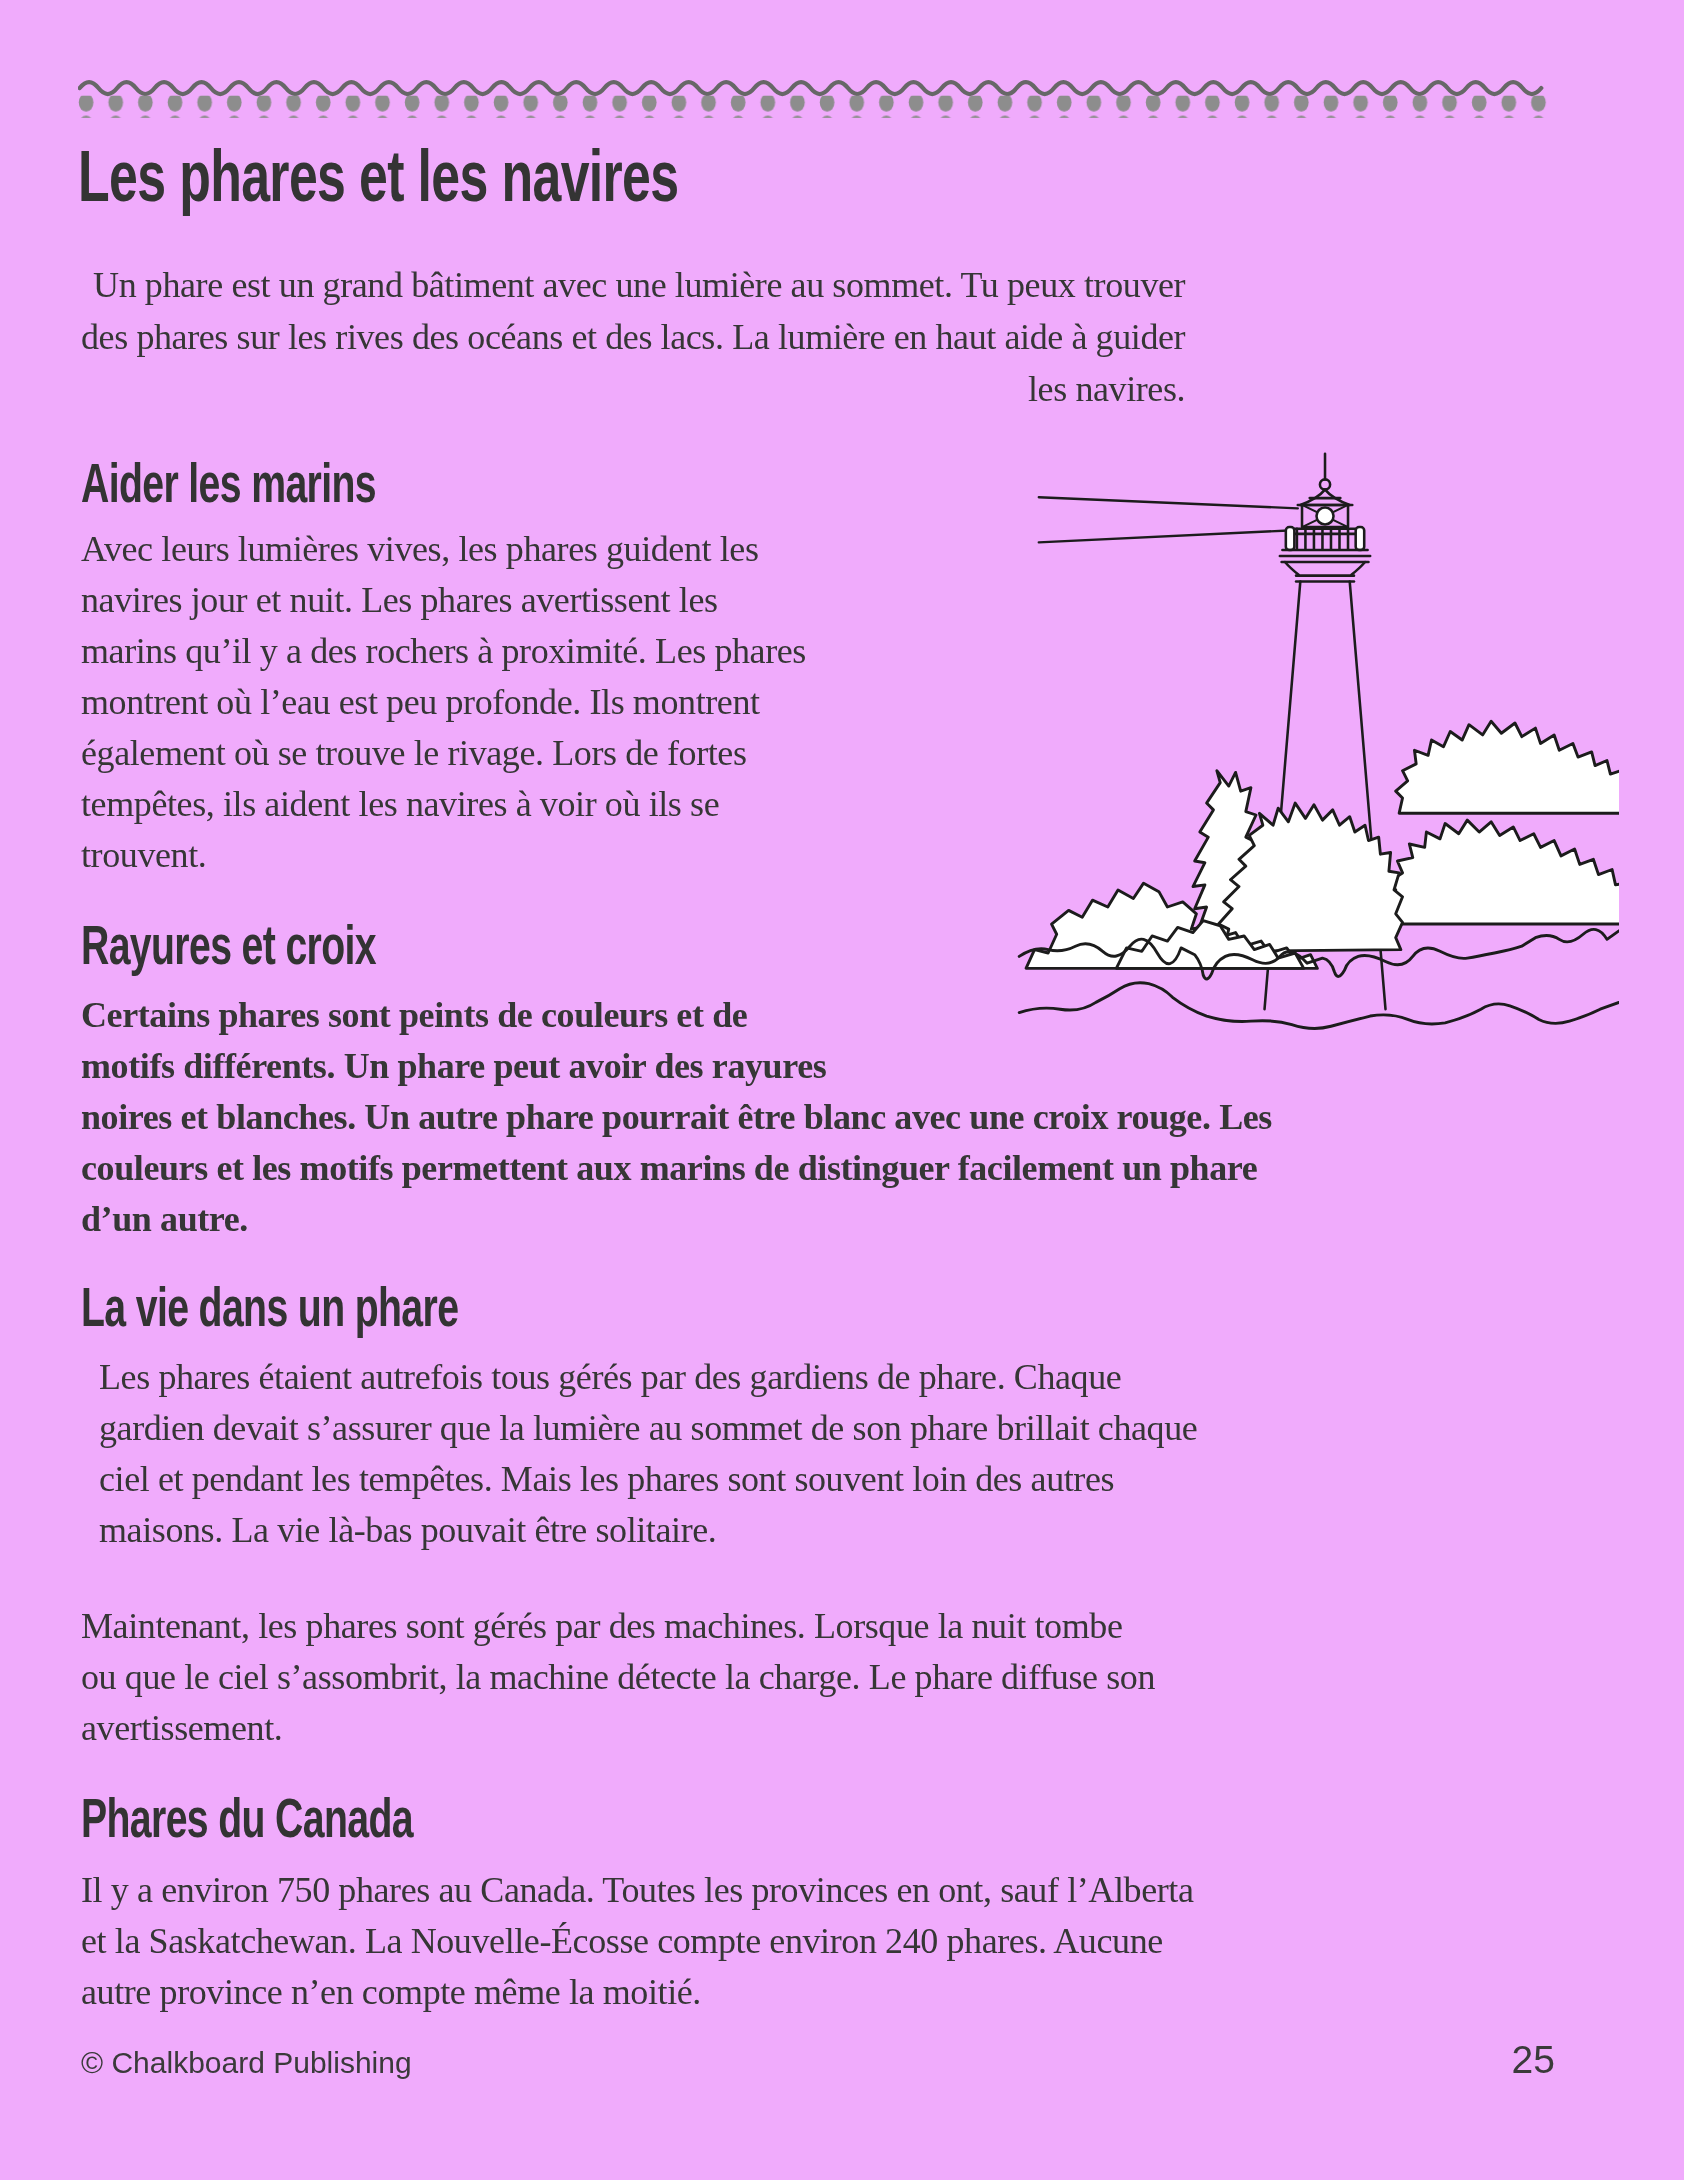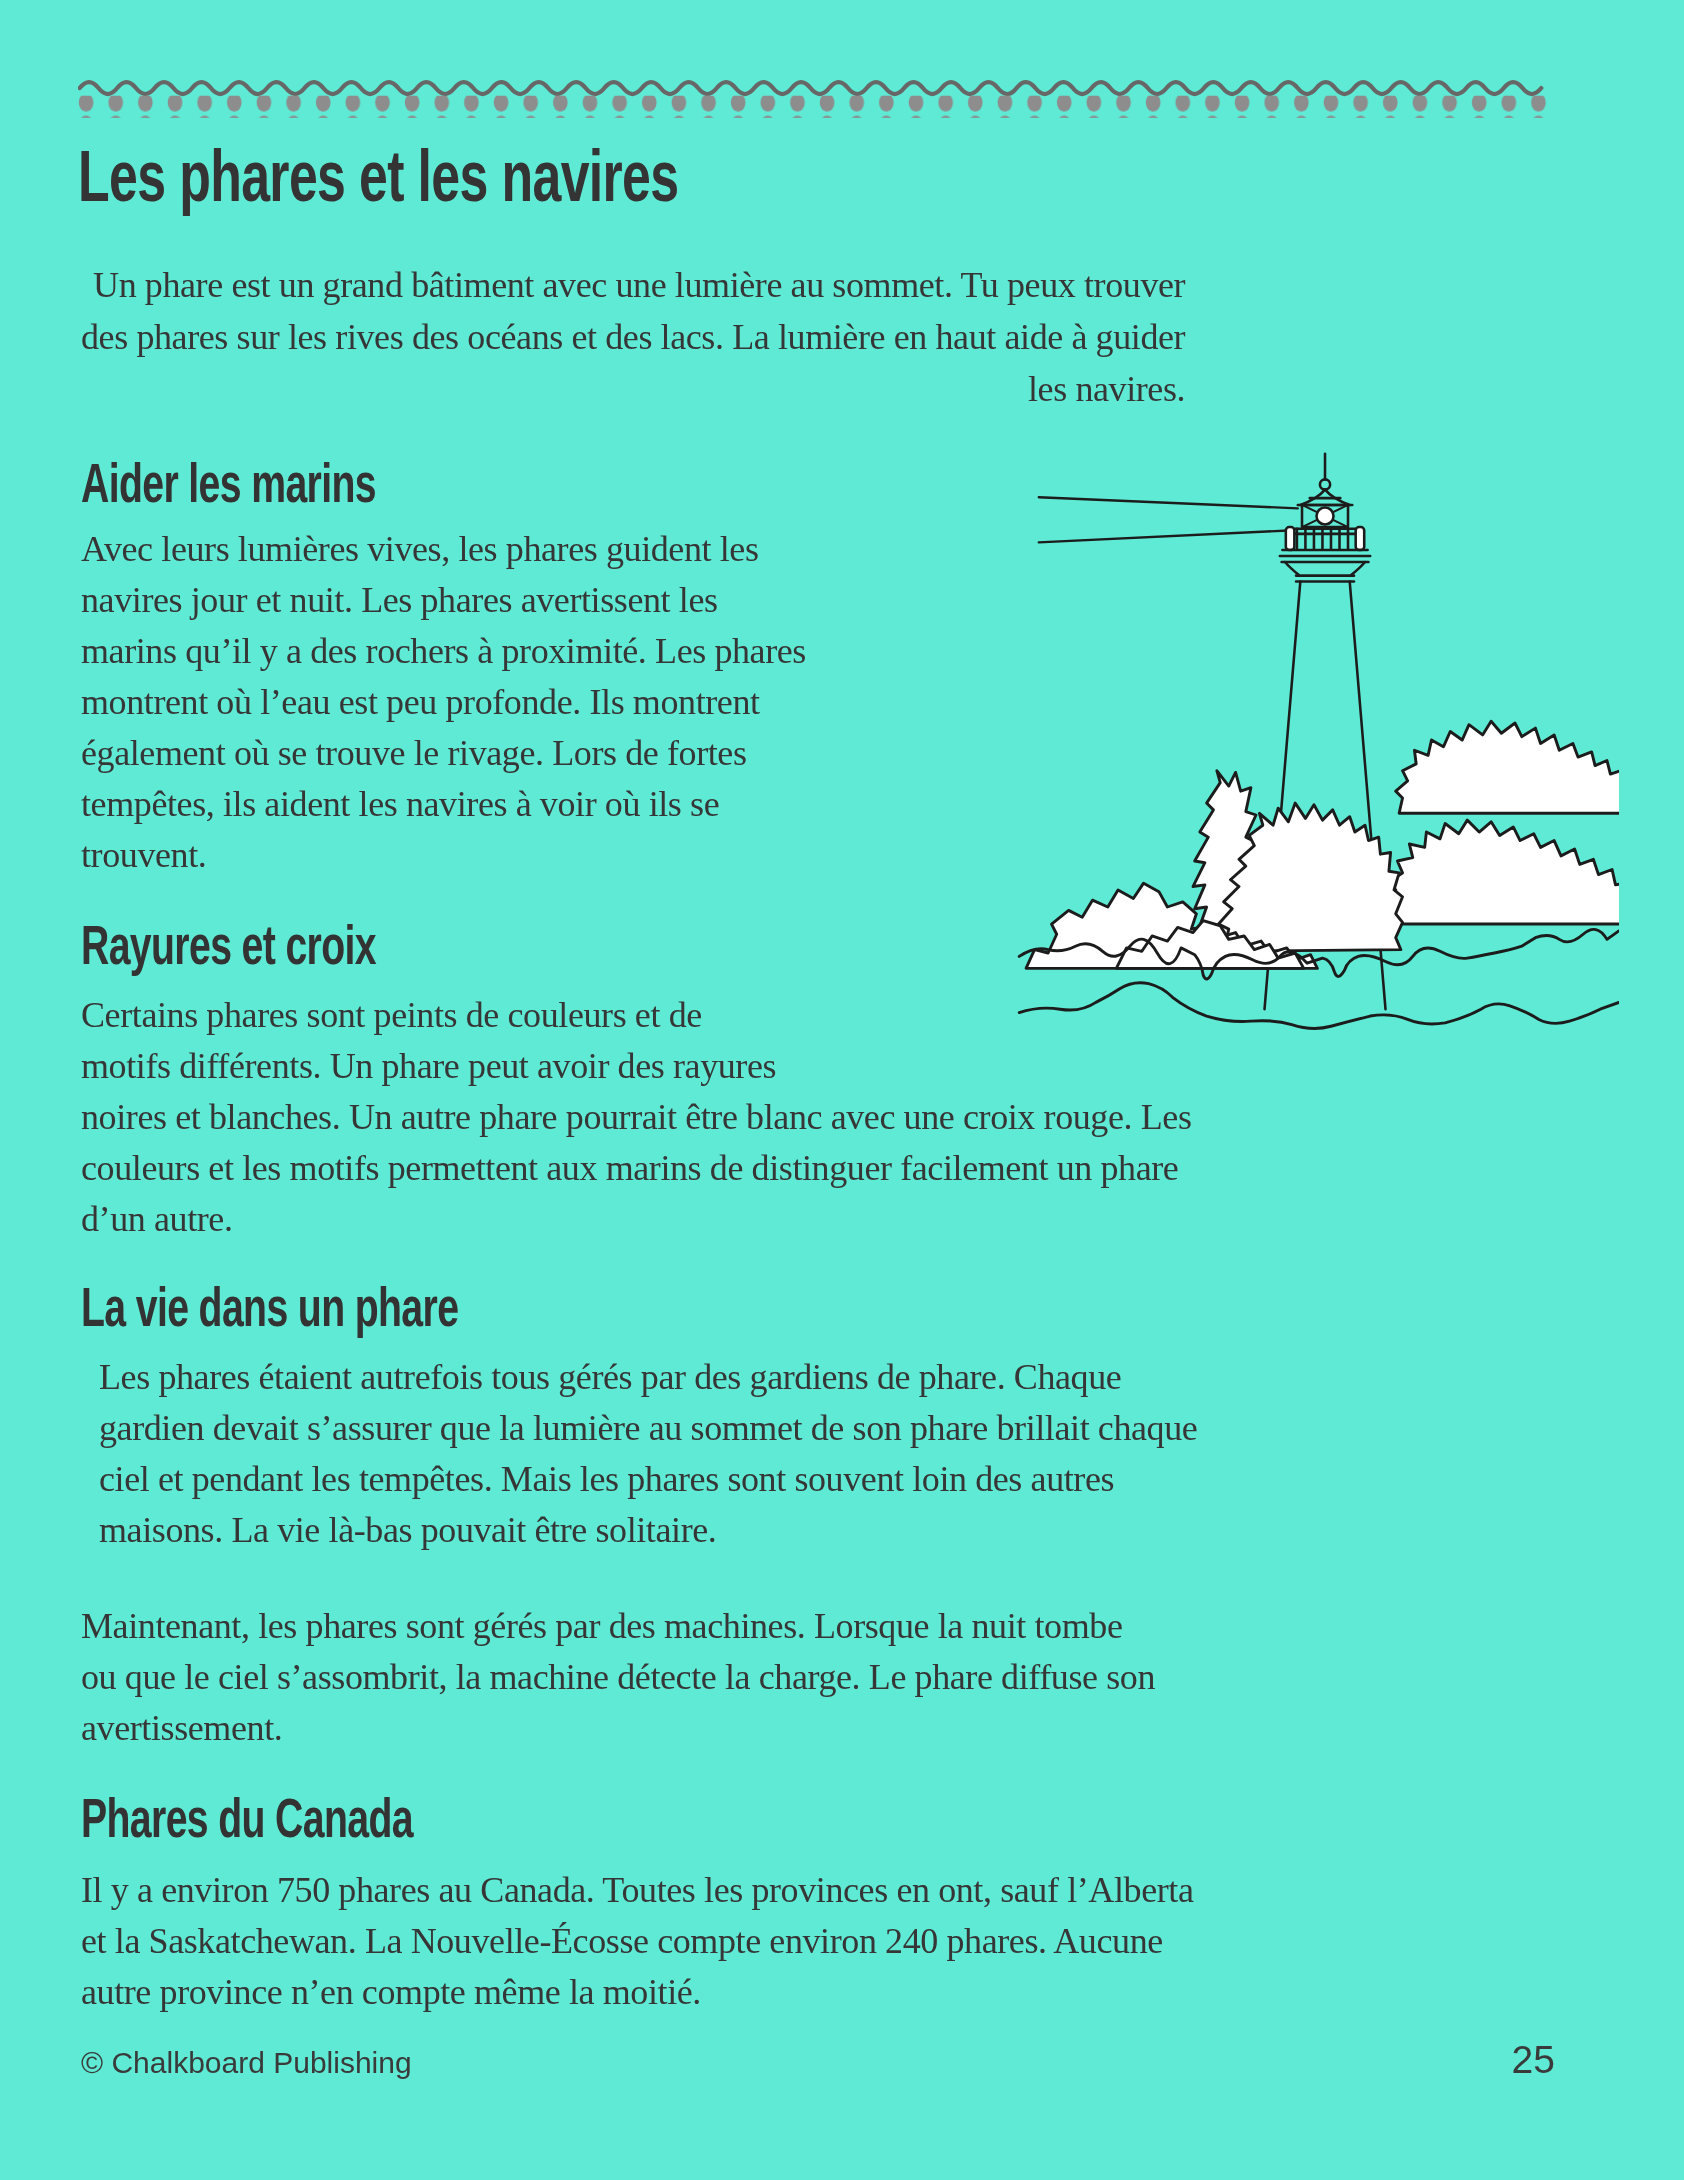--- a/index.html
+++ b/index.html
@@ -1,17 +1,17 @@
 <!DOCTYPE html>
 <html style="font-size:13.6px"><head>
 <meta charset="utf-8">
 <style>
   html,body{margin:0;padding:0;background:#e8e8e8;}
   #page{
-    position:relative;width:1685px;height:2181px;background:#5eead4;
+    position:relative;width:1685px;height:2181px;background:#f0abfc;
     overflow:hidden;font-family:"Liberation Serif", serif;color:#383838;
   }
   .abs{position:absolute;}
   .title{
     font-family:"Liberation Sans", sans-serif;font-weight:700;
     font-size:72px;line-height:1;letter-spacing:-0.9px;color:#343434;
     transform:scaleX(0.72);transform-origin:left top;white-space:nowrap;
   }
   .heading{
     font-family:"Liberation Sans", sans-serif;font-weight:700;
@@ -115,21 +115,21 @@
     <div class="line">Avec leurs lumières vives, les phares guident les</div>
     <div class="line">navires jour et nuit. Les phares avertissent les</div>
     <div class="line">marins qu’il y a des rochers à proximité. Les phares</div>
     <div class="line">montrent où l’eau est peu profonde. Ils montrent</div>
     <div class="line">également où se trouve le rivage. Lors de fortes</div>
     <div class="line">tempêtes, ils aident les navires à voir où ils se</div>
     <div class="line">trouvent.</div>
   </div>
 
   <div class="abs heading" style="left:81px;top:917px;">Rayures et croix</div>
-  <div class="abs para" style="left:81px;top:990px;">
+  <div class="abs para" style="left:81px;top:990px;font-weight:bold;">
     <div class="line">Certains phares sont peints de couleurs et de</div>
     <div class="line">motifs différents. Un phare peut avoir des rayures</div>
     <div class="line">noires et blanches. Un autre phare pourrait être blanc avec une croix rouge. Les</div>
     <div class="line">couleurs et les motifs permettent aux marins de distinguer facilement un phare</div>
     <div class="line">d’un autre.</div>
   </div>
 
   <div class="abs heading" style="left:81px;top:1279px;">La vie dans un phare</div>
   <div class="abs para" style="left:99px;top:1352px;">
     <div class="line">Les phares étaient autrefois tous gérés par des gardiens de phare. Chaque</div>

